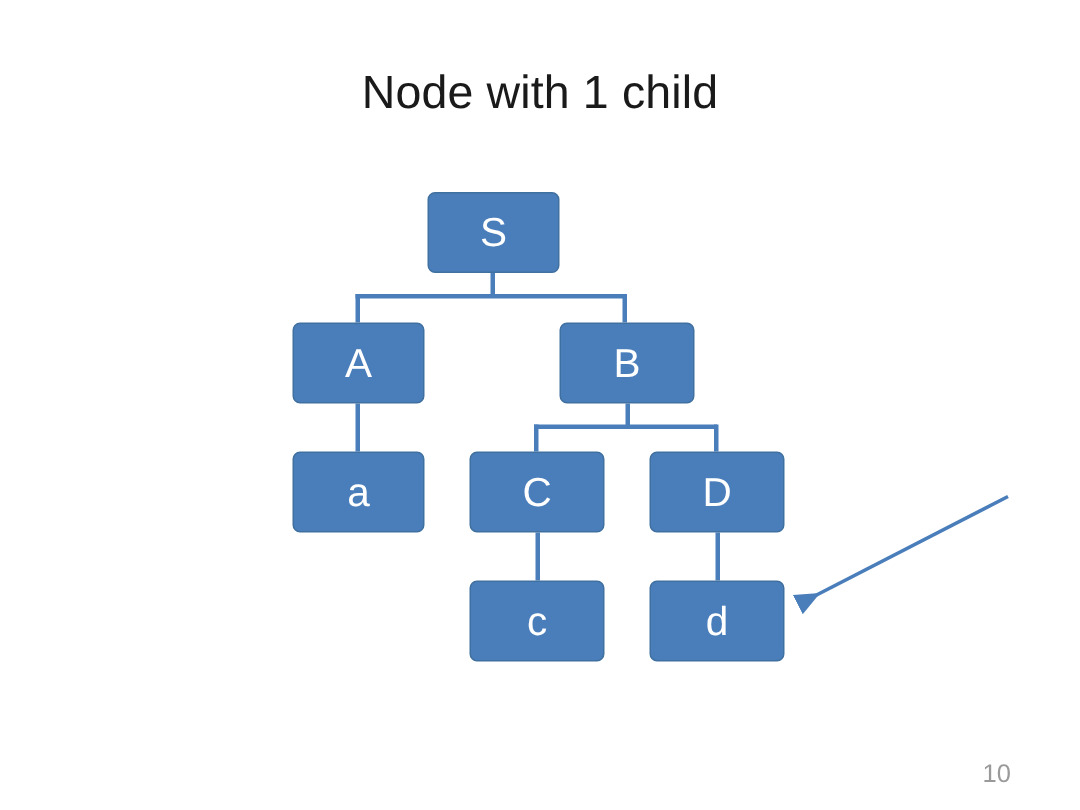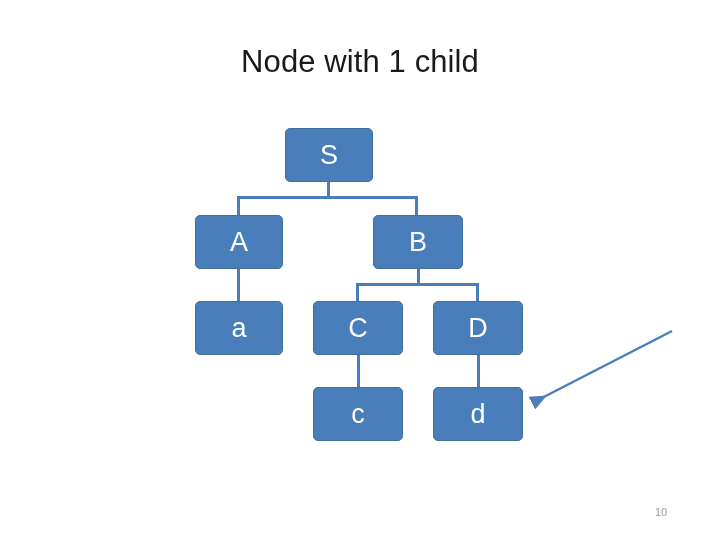--- a/index.html
+++ b/index.html
@@ -106,21 +106,21 @@
     overflow: visible;
   }
 
   
   #page-number {
     position: absolute;
     left: 655px;
     top: 506px;
     width: 30px;
     text-align: left;
-    font-size: 11px;
+    font-size: 17px;
     color: #9a9a9a;
   }
 </style>
 </head>
 <body>
 
 <div id="slide">
 
   <div id="slide-title">Node with 1 child</div>
 

